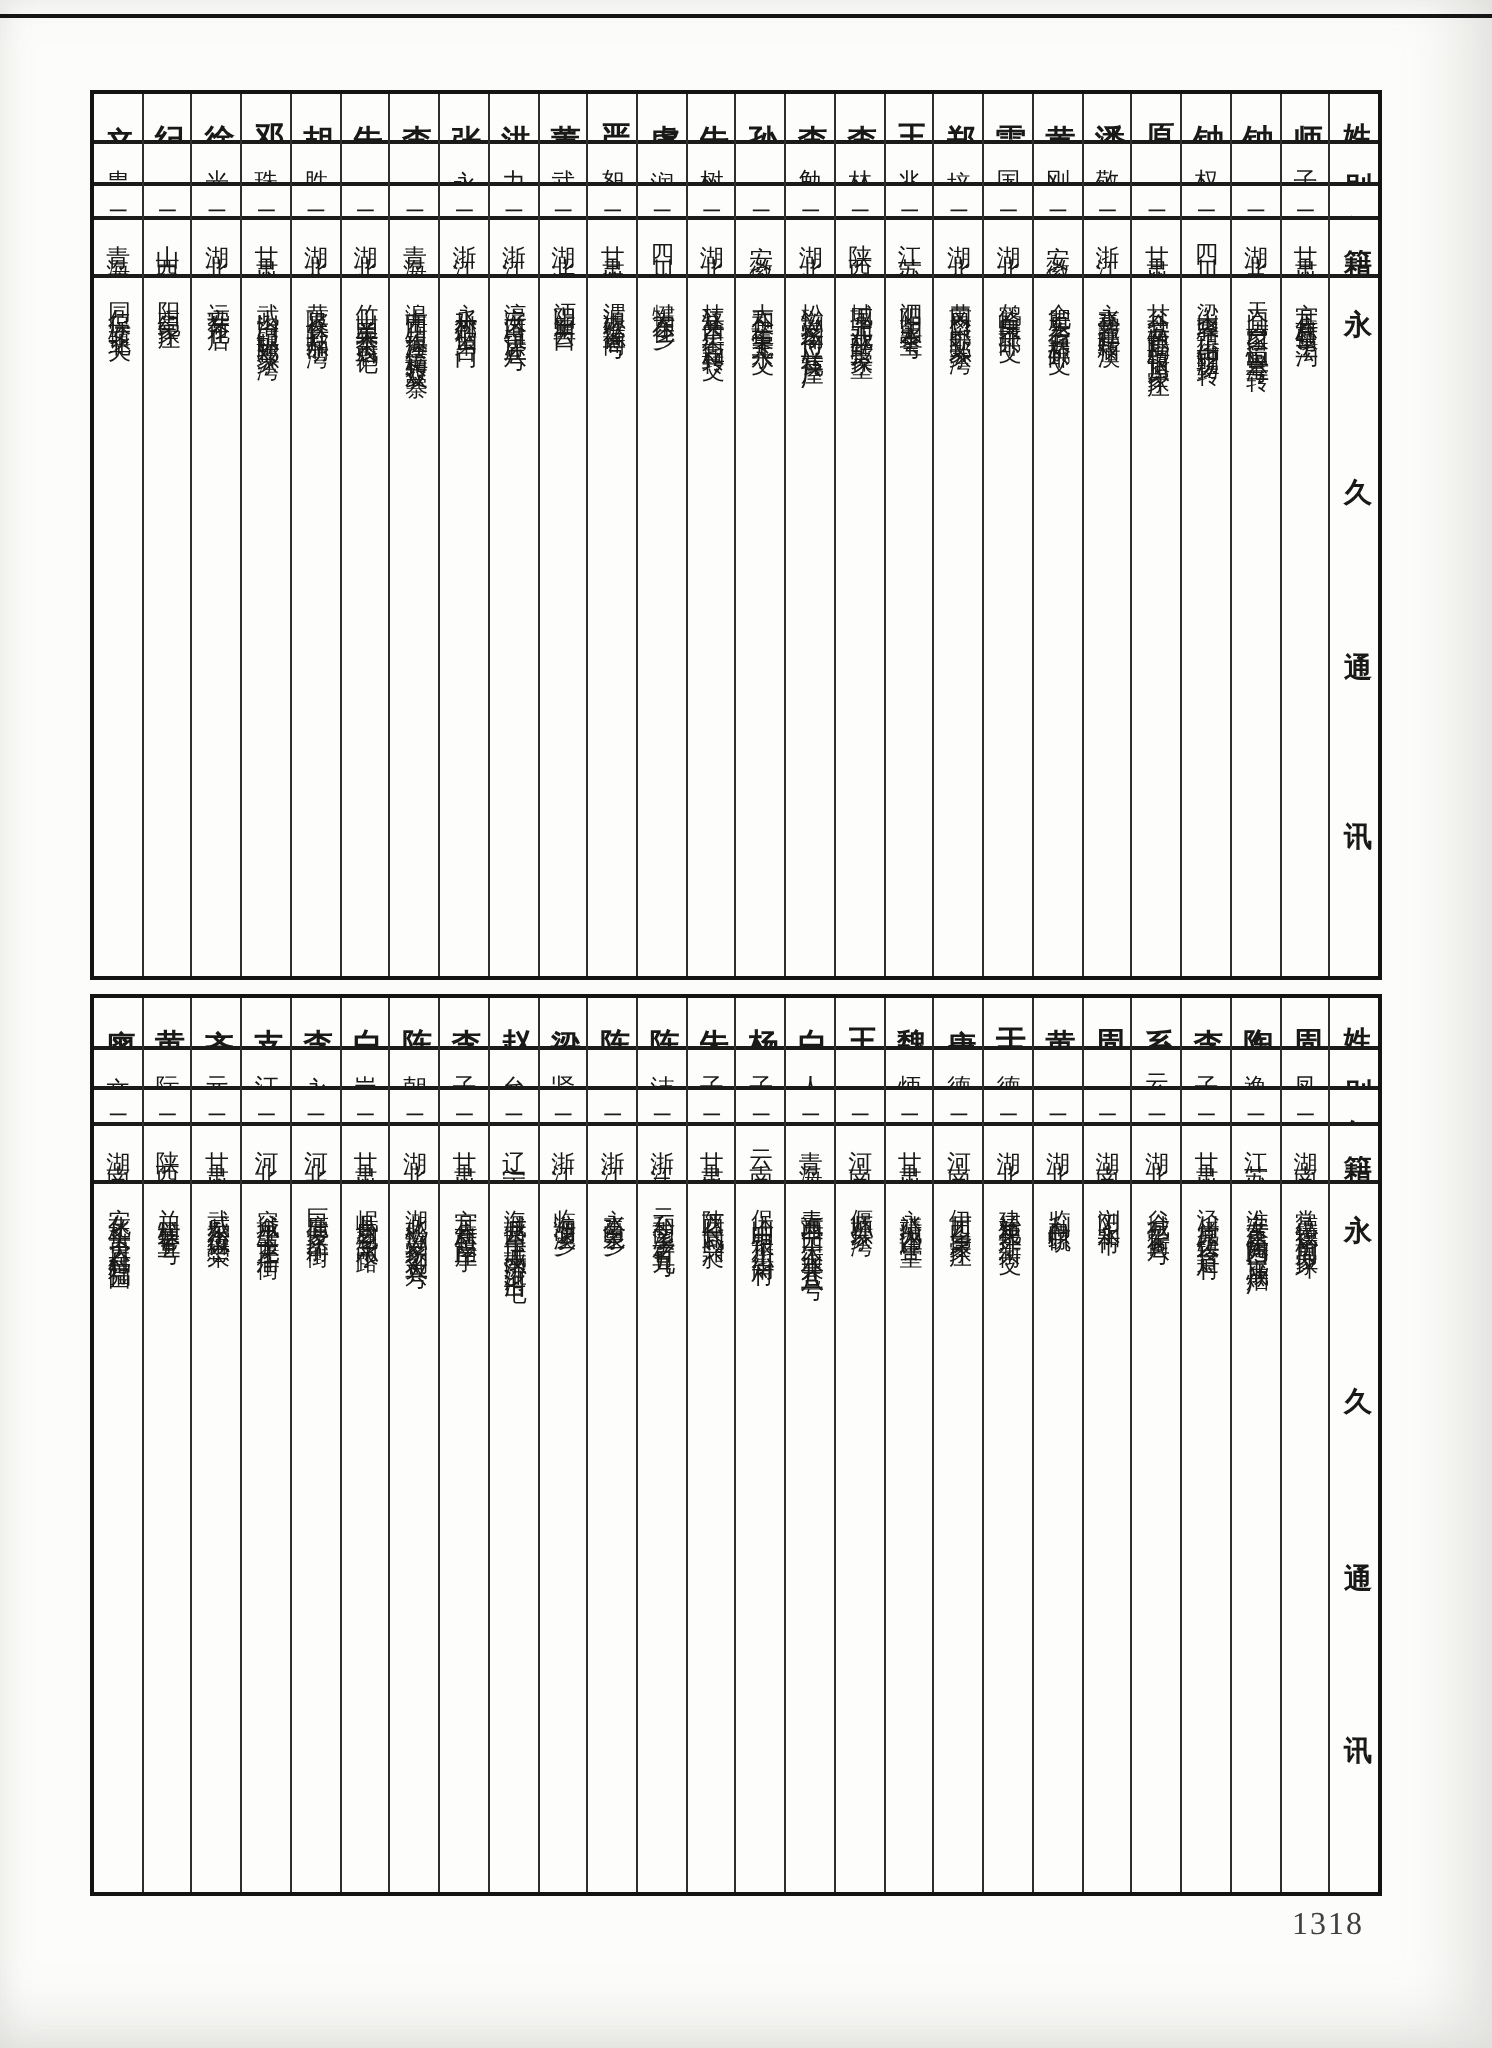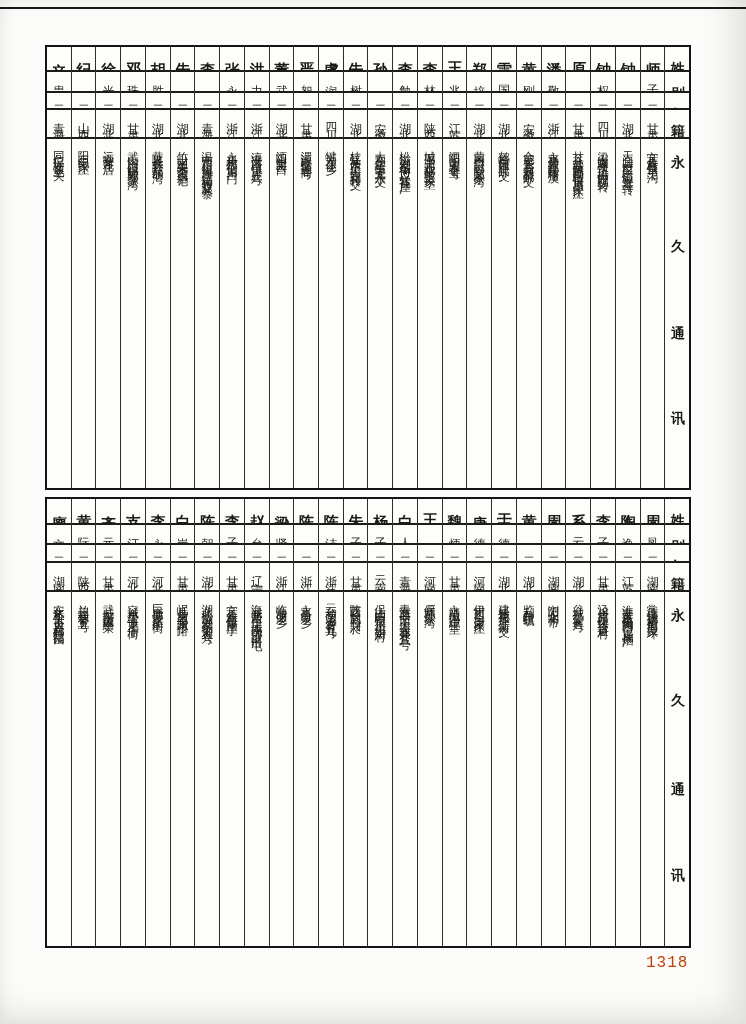--- a/index.html
+++ b/index.html
@@ -54,22 +54,22 @@
     color:#191917;
     text-align:justify;
   }
   .spread .vtext{text-align-last:justify;}
   .c-name .vtext{font-weight:bold;font-size:15px;line-height:1.0;}
   .hdr .vtext{font-weight:bold;font-size:14px;}
   .c-addr .vtext{text-align:start;letter-spacing:3px;font-size:11.5px;}
   .hdr.c-addr .vtext{text-align:justify;text-align-last:justify;letter-spacing:0;font-size:14px;}
   .page-number{
     position:absolute;left:646px;top:954px;
-    font-size:16px;letter-spacing:1px;color:#c2410c;
-    font-family:Liberation Mono, monospace;
+    font-size:16px;letter-spacing:1px;color:#404040;
+    font-family:Liberation Serif, serif;
   }
 </style>
 </head>
 <body>
 
 <div class="page">
   <div class="top-rule"></div>
   <div class="dir-table" id="table-top">
       <div class="col">
         <div class="cell c-name hdr spread">

